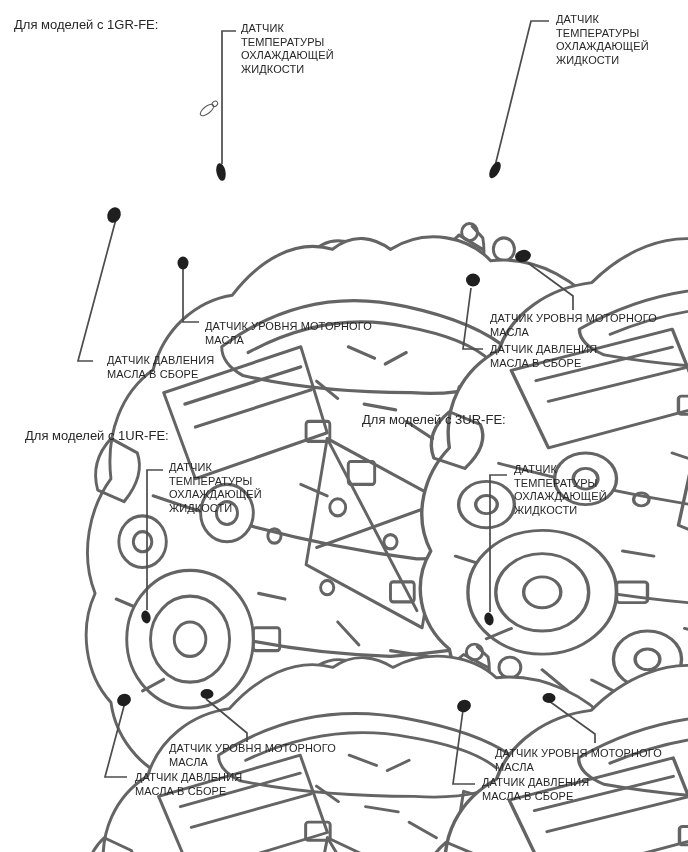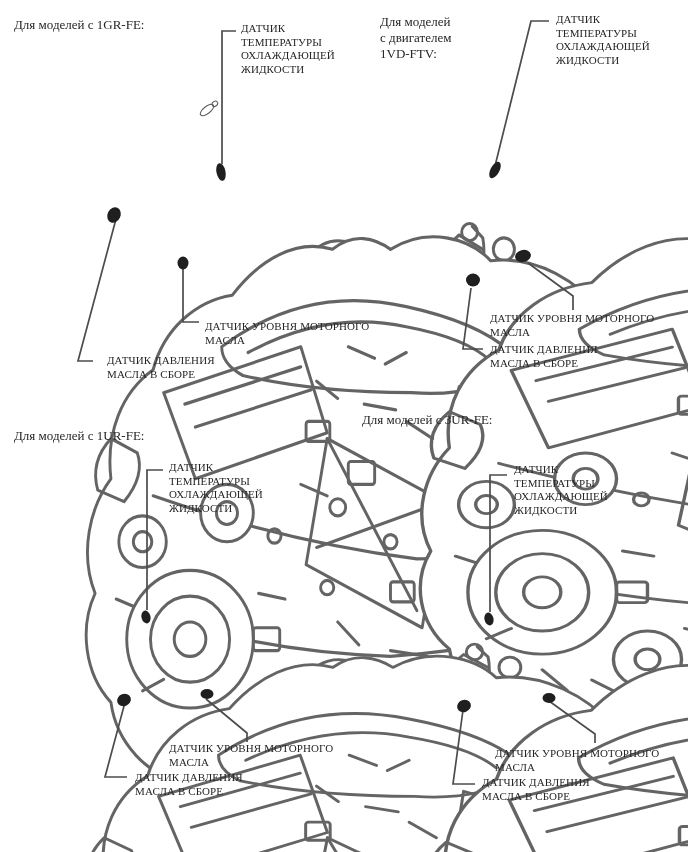--- a/index.html
+++ b/index.html
@@ -1,20 +1,20 @@
 <!DOCTYPE html>
 <html><head>
 <meta charset="utf-8">
 <style>
   html,body{margin:0;padding:0;background:#ffffff;}
   .page{
     position:relative;
     width:688px;height:852px;
     background:#ffffff;
-    font-family:Liberation Serif, serif;
+    font-family:Liberation Sans, sans-serif;
     overflow:hidden;
   }
   .art{position:absolute;left:0;top:0;}
   
   .eng path,.eng circle,.eng rect,.eng ellipse{
     stroke:#646464;fill:none;stroke-width:1.1;
     stroke-linejoin:round;stroke-linecap:round;
   }
   .eng .fill{fill:#ffffff;}
   
@@ -161,33 +161,30 @@
   <div class="panel-title" style="left:14px;top:17px">Для моделей с 1GR-FE:</div>
   <div class="callout" style="left:241px;top:22px">ДАТЧИК
 ТЕМПЕРАТУРЫ
 ОХЛАЖДАЮЩЕЙ
 ЖИДКОСТИ</div>
   <div class="callout" style="left:205px;top:320px">ДАТЧИК УРОВНЯ МОТОРНОГО
 МАСЛА</div>
   <div class="callout" style="left:107px;top:354px">ДАТЧИК ДАВЛЕНИЯ
 МАСЛА В СБОРЕ</div>
 
-  <div class="panel-title" style="left:380px;top:14px">Для моделей
-с двигателем
-1VD-FTV:</div>
   <div class="callout" style="left:556px;top:13px">ДАТЧИК
 ТЕМПЕРАТУРЫ
 ОХЛАЖДАЮЩЕЙ
 ЖИДКОСТИ</div>
   <div class="callout" style="left:490px;top:312px">ДАТЧИК УРОВНЯ МОТОРНОГО
 МАСЛА</div>
   <div class="callout" style="left:490px;top:343px">ДАТЧИК ДАВЛЕНИЯ
 МАСЛА В СБОРЕ</div>
 
-  <div class="panel-title" style="left:14px;top:428px">Для моделей с 1UR-FE:</div>
+  <div class="panel-title" style="left:25px;top:428px">Для моделей с 1UR-FE:</div>
   <div class="callout" style="left:169px;top:461px">ДАТЧИК
 ТЕМПЕРАТУРЫ
 ОХЛАЖДАЮЩЕЙ
 ЖИДКОСТИ</div>
   <div class="callout" style="left:169px;top:742px">ДАТЧИК УРОВНЯ МОТОРНОГО
 МАСЛА</div>
   <div class="callout" style="left:135px;top:771px">ДАТЧИК ДАВЛЕНИЯ
 МАСЛА В СБОРЕ</div>
 
   <div class="panel-title" style="left:362px;top:412px">Для моделей с 3UR-FE:</div>

